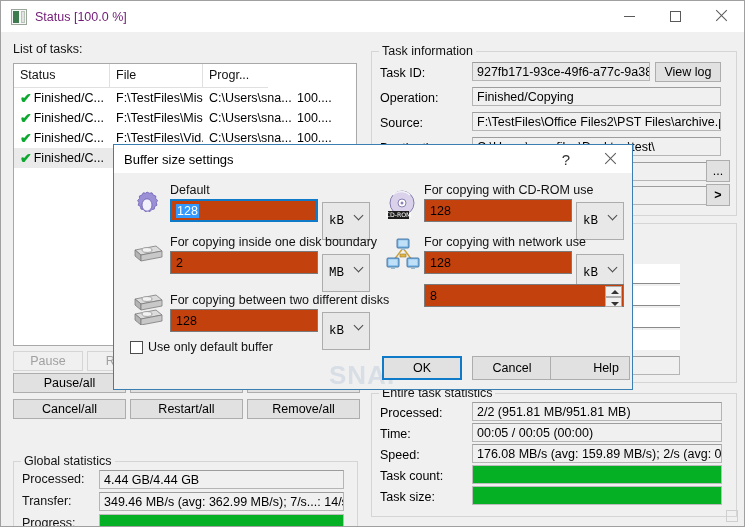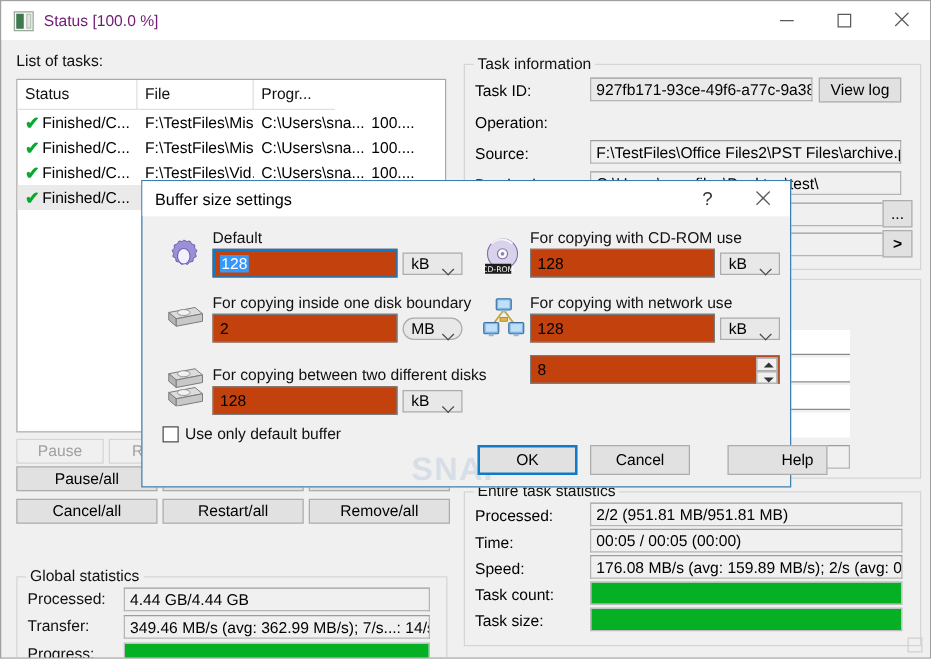--- a/index.html
+++ b/index.html
@@ -160,23 +160,24 @@
   .fieldgrp .flabel { font-size:12.5px; color:#111; margin-bottom:2px; display:block; }
   .txtbox {
     background:#c2410c; border:1px solid #7a7a7a;
     height:23px; font-size:12.5px; padding:2px 5px;
     display:flex; align-items:center; color:#000;
   }
   .txtbox.focused { border:1px solid #0f7ac7; outline:1px solid #0f7ac7; outline-offset:-2px; }
   .txtbox .selhl { background:#3399ff; color:#fff; padding:0 1px; }
   .combo {
     background:#e8e8e8; border:1px solid #acacac;
-    height:18px; width:48px; font-size:12.5px;
+    height:38px; width:48px; font-size:12.5px;
     display:flex; align-items:center; padding-left:6px; color:#000;
     position:relative;
+    font-family:Liberation Mono, monospace;
   }
   .combo .caret {
     position:absolute; right:7px; top:9px;
     width:7px; height:7px; border-right:1.3px solid #4a4a4a; border-bottom:1.3px solid #4a4a4a;
     transform: rotate(45deg);
   }
   .spin {
     position:absolute; right:1px; top:1px; width:17px; height:21px;
     display:flex; flex-direction:column;
   }
@@ -313,20 +314,21 @@
   </div>
 
   <div class="groupbox" id="tinfo">
     <span class="gb-title">Task information</span>
 
     <span class="lb" style="top:14px">Task ID:</span>
     <div class="ro-field fl" style="top:10px; width:178px; background:#e9e9e9">927fb171-93ce-49f6-a77c-9a384a0</div>
     <div class="btn" style="position:absolute; left:283px; top:10px; width:66px; height:20px;">View log</div>
 
     <span class="lb" style="top:39px">Operation:</span>
+    <div class="ro-field fl" style="top:35px; width:249px">Finished/Copying</div>
 
     <span class="lb" style="top:64px">Source:</span>
     <div class="ro-field fl" style="top:60px; width:249px">F:\TestFiles\Office Files2\PST Files\archive.pst</div>
 
     <span class="lb" style="top:89px">Destination:</span>
     <div class="ro-field fl" style="top:85px; width:249px">C:\Users\snapfiles\Desktop\test\</div>
 
     <div class="ro-field fl" style="top:110px; width:249px"></div>
     <div class="btn" style="position:absolute; left:334px; top:108px; width:24px; height:22px;">...</div>
 
@@ -405,21 +407,21 @@
         <polygon points="9,13 30,9 30,15 9,19" fill="#c8c8c8" stroke="#7b7b7b" stroke-width="0.8"></polygon>
         <ellipse cx="15" cy="8" rx="5" ry="2.4" fill="#f2f2f2" stroke="#8a8a8a" stroke-width="0.7"></ellipse>
       </svg>
     </div>
     <div class="fieldgrp" style="left:56px; top:90px; width:250px;">
       <span class="flabel">For copying inside one disk boundary</span>
       <div class="txtbox" style="width:148px">
         <span>2</span>
       </div>
     </div>
-    <div class="combo" style="position:absolute; left:208px; top:109px;border-radius:10px;">
+    <div class="combo" style="position:absolute; left:208px; top:109px;">
       <span>MB</span>
       <i class="caret"></i>
     </div>
 
     <div class="icn" style="left:18px; top:146px; width:32px; height:34px;">
       <svg width="32" height="34" viewBox="0 0 32 34">
         <g>
           <polygon points="3,8 24,4 30,9 9,13" fill="#dcdcdc" stroke="#7b7b7b" stroke-width="0.8"></polygon>
           <polygon points="3,8 3,14 9,19 9,13" fill="#b4b4b4" stroke="#7b7b7b" stroke-width="0.8"></polygon>
           <polygon points="9,13 30,9 30,15 9,19" fill="#c8c8c8" stroke="#7b7b7b" stroke-width="0.8"></polygon>
@@ -509,17 +511,17 @@
         <span class="spin">
           <div class="up"></div>
           <div class="dn"></div>
         </span>
       </div>
     </div>
 
     <div id="dlg-buttons">
       <div class="btn default-focus" style="left:268px; top:211px;">OK</div>
       <div class="btn" style="left:358px; top:211px;">Cancel</div>
-      <div class="btn" style="left:468px; top:211px;padding-left:32px;">Help</div>
+      <div class="btn" style="left:436px; top:211px;padding-left:32px;">Help</div>
     </div>
 
   </div>
 </div>
 
 </body></html>

